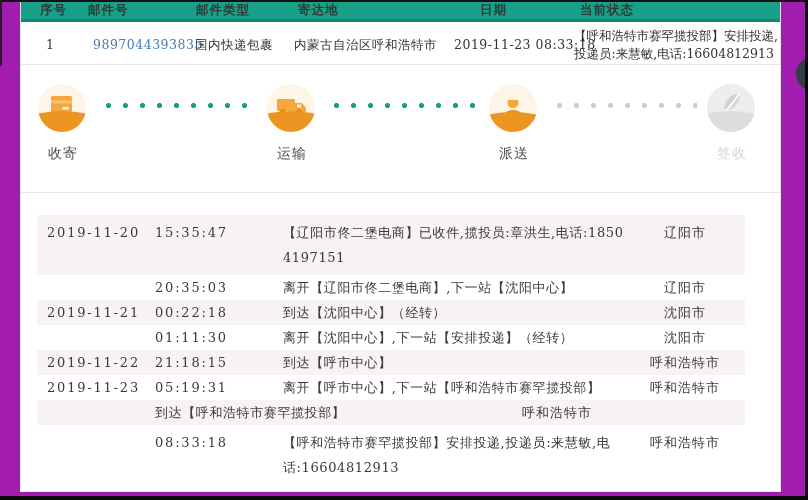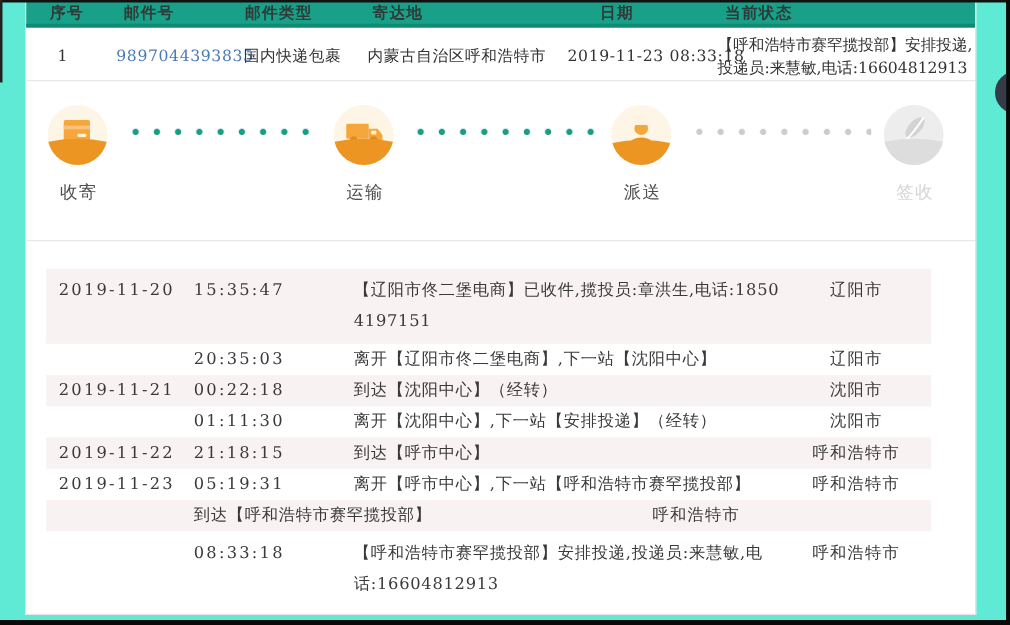--- a/index.html
+++ b/index.html
@@ -1,19 +1,19 @@
 <!DOCTYPE html>
 <html><head>
 <meta charset="utf-8">
 <style>
   * { margin:0; padding:0; box-sizing:border-box; }
   html,body { width:808px; height:500px; overflow:hidden; }
   body { background:#000; position:relative;
          font-family:"DejaVu Serif","Liberation Serif",serif; }
-  .page { position:absolute; left:0; top:0; width:805px; height:496px; background:#5eead4; }
+  .page { position:absolute; left:0; top:0; width:805px; height:496px; background:#a21caf; }
   .edge-top { position:absolute; left:0; top:0; width:806px; height:2px; background:#111; z-index:9; }
   .edge-topleft { position:absolute; left:0; top:0; width:2px; height:66px; background:#222; z-index:9; }
 
   .card { position:absolute; left:20px; top:0; width:761px; height:492px;
           border-left:1px solid #e3e3e3; border-right:1px solid #e3e3e3;
           border-bottom:1px solid #e6e6e6; background:#fff; }
 
   
   .green-header { position:absolute; left:0; top:0; width:100%; height:22px;
                   background:#18a088; border-bottom:3px solid #0c8a72; }
@@ -57,21 +57,21 @@
   .edge-bottom { position:absolute; left:0; top:496px; width:808px; height:4px; background:#0a0a0a; z-index:8; }
 </style>
 </head>
 <body>
 
 <div class="page">
   <div class="card">
 
     <div class="green-header">
       <span class="hcell" style="left:19px">序号</span>
-      <span class="hcell" style="left:78px">邮件号</span>
+      <span class="hcell" style="left:67px">邮件号</span>
       <span class="hcell" style="left:175px">邮件类型</span>
       <span class="hcell" style="left:277px">寄达地</span>
       <span class="hcell" style="left:459px">日期</span>
       <span class="hcell" style="left:559px">当前状态</span>
     </div>
 
     <div class="info-row">
       <span class="cell" style="left:25px">1</span>
       <span class="cell link" style="left:72px">9897044393835</span>
       <span class="cell" style="left:273px">内蒙古自治区呼和浩特市</span>

